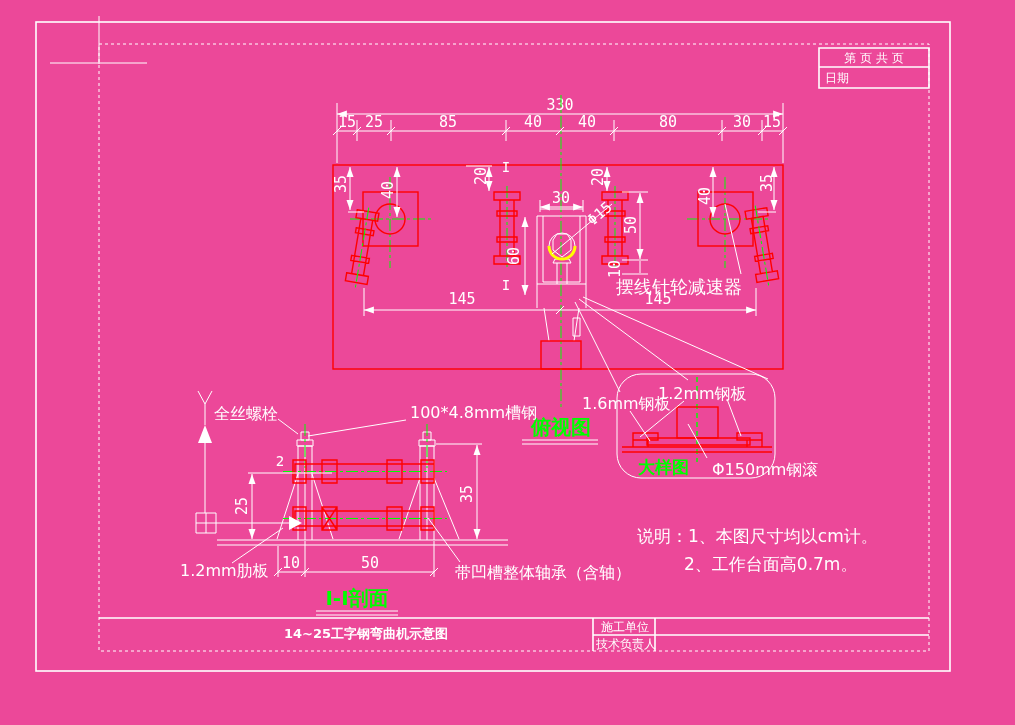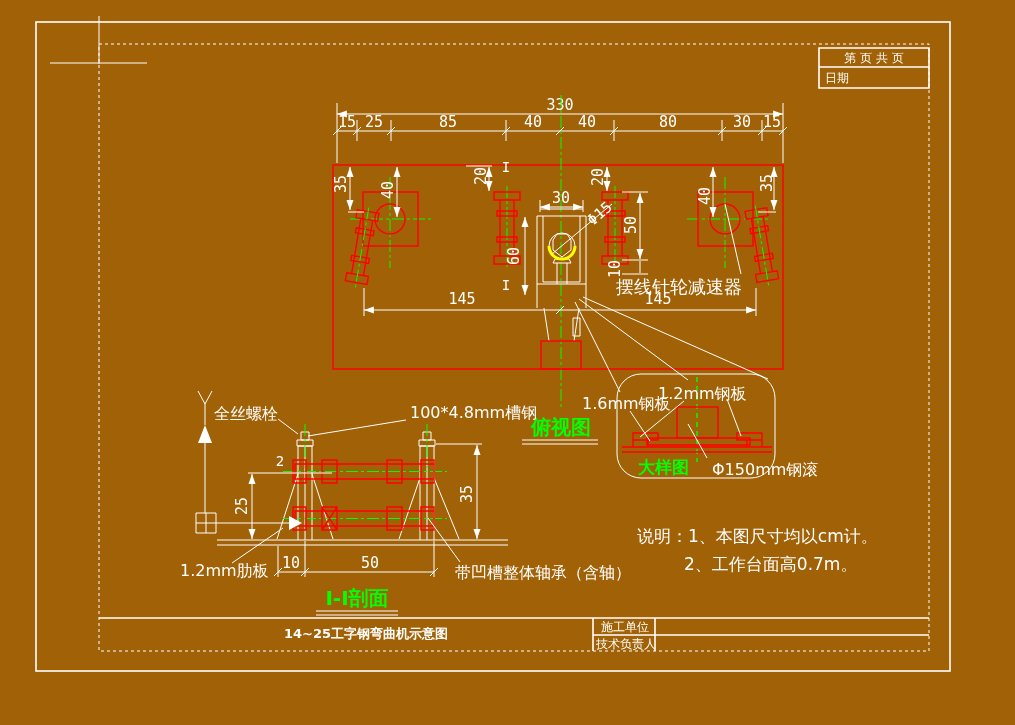--- a/index.html
+++ b/index.html
@@ -1,16 +1,16 @@
 <!DOCTYPE html>
 <html><head>
 <meta charset="utf-8">
 <style>
   html,body{margin:0;padding:0;background:#000104;}
-  .stage{position:relative;width:1015px;height:725px;background:#a16207;overflow:hidden;}
+  .stage{position:relative;width:1015px;height:725px;background:#ec4899;overflow:hidden;}
   svg text{font-family:"DejaVu Sans Mono","DejaVu Sans",monospace;fill:#ffffff;}
   .dt{font-size:15px;}
   .dts{font-size:14px;}
   .lbl{font-size:16px;font-family:"DejaVu Sans",sans-serif;}
   .lbl18{font-size:18px;font-family:"DejaVu Sans",sans-serif;}
   .note{font-size:17px;font-family:"DejaVu Sans",sans-serif;}
   .glbl{fill:#00ff00;font-weight:bold;font-size:20px;font-family:"DejaVu Sans",sans-serif;}
   .glbl17{fill:#00ff00;font-weight:bold;font-size:17px;font-family:"DejaVu Sans",sans-serif;}
   .ht{font-size:12px;font-family:"DejaVu Sans",sans-serif;}
   .tbt{font-size:13px;font-weight:bold;font-family:"DejaVu Sans",sans-serif;}

